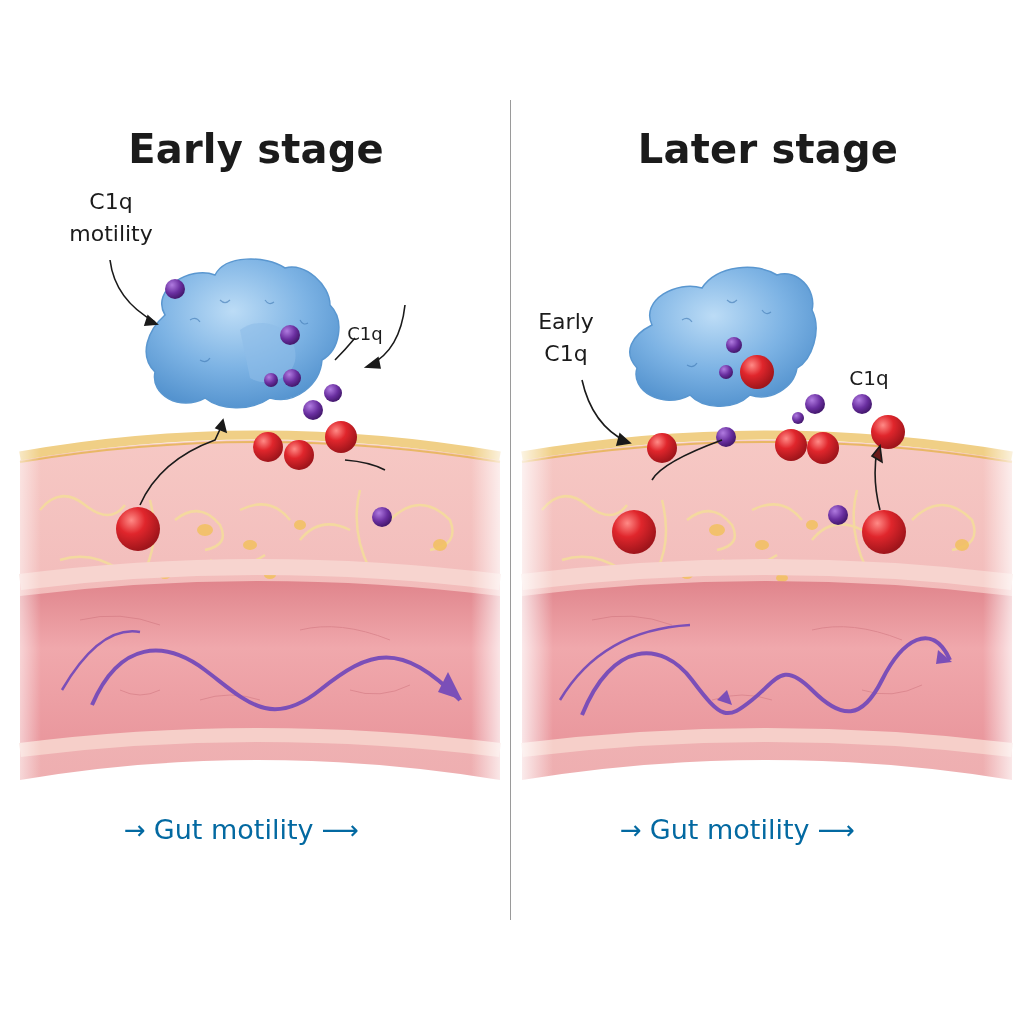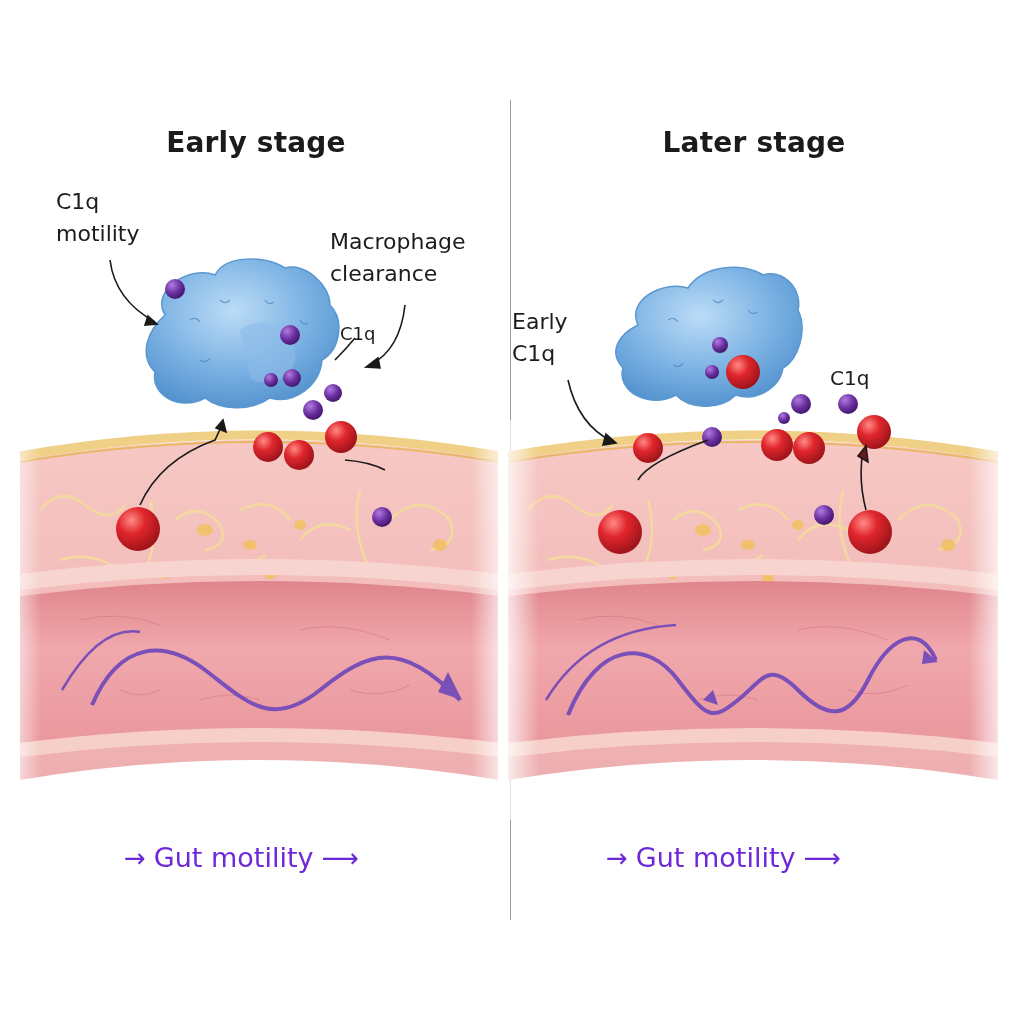--- a/index.html
+++ b/index.html
@@ -1,26 +1,26 @@
 <!DOCTYPE html>
 <html><head>
   <meta charset="utf-8">
   <style>
     html, body { margin: 0; padding: 0; background: #ffffff; }
     body { width: 1024px; height: 1024px; position: relative; overflow: hidden;
            font-family: "DejaVu Sans", sans-serif; color: #1a1a1a; }
     .panel { position: absolute; top: 0; width: 512px; height: 1024px; }
     .panel.left { left: 0; }
-    .panel.right { left: 498px; }
+    .panel.right { left: 512px; }
     .divider { position: absolute; left: 510px; top: 100px; width: 1px; height: 820px; background: #9a9a9a; }
     .title { position: absolute; top: 126px; left: 0; width: 512px; text-align: center;
-             font-size: 28px; font-weight: bold; letter-spacing: 0.2px; color: #1b1b1b; }
-    .label { position: absolute; font-size: 22px; line-height: 32px; color: #1c1c1c; text-align: left; }
+             font-size: 40px; font-weight: bold; letter-spacing: 0.2px; color: #1b1b1b; }
+    .label { position: absolute; font-size: 22px; line-height: 32px; color: #1c1c1c; text-align: center; }
     .label.small { font-size: 18px; }
-    .motility { position: absolute; top: 814px; font-size: 27px; color: #6d28d9; white-space: nowrap; margin-top: 28px; }
+    .motility { position: absolute; top: 814px; font-size: 27px; color: #0369a1; white-space: nowrap; }
     .motility .arrow { font-size: 26px; margin: 0 8px; }
     svg.art { position: absolute; left: 0; top: 0; }
   </style>
 </head>
 <body>
 
 <div class="panel left">
   <svg class="art" width="512" height="1024" viewBox="0 0 512 1024">
     <defs>
       <radialGradient id="redG" cx="35%" cy="30%" r="70%">
@@ -141,24 +141,20 @@
     </g>
   </svg>
 
   <div class="title">Early stage</div>
 
   <div class="label" style="left:56px; top:186px; width:110px;">
     <div>C1q</div>
     <div>motility</div>
   </div>
 
-  <div class="label" style="left:330px; top:226px; width:164px;">
-    <div>Macrophage</div>
-    <div>clearance</div>
-  </div>
 
   <div class="label small" style="left:340px; top:318px; width:50px;">C1q</div>
 
   <div class="motility" style="left:116px;">
     <span class="arrow">→</span><span>Gut motility</span><span class="arrow">⟶</span>
   </div>
 </div>
 
 <div class="divider"></div>
 

